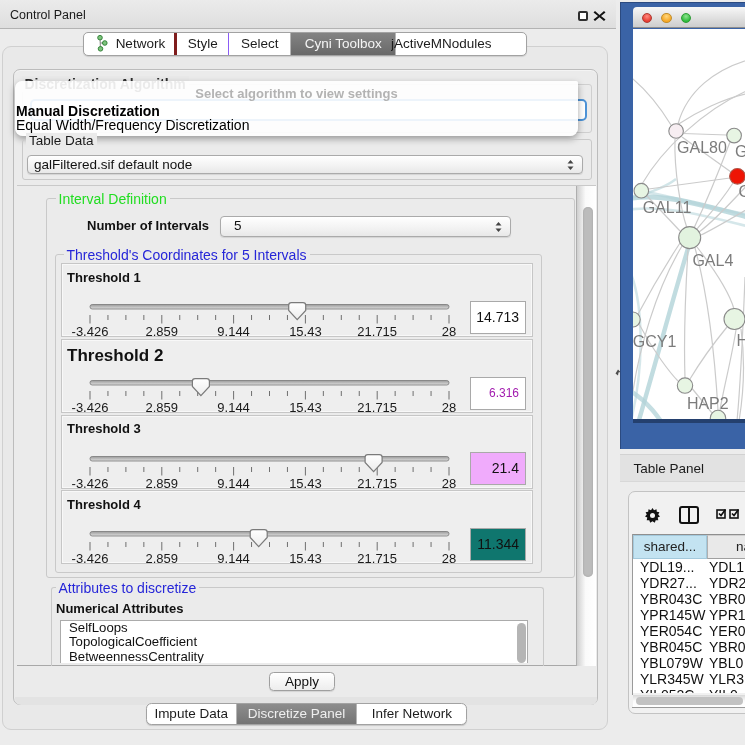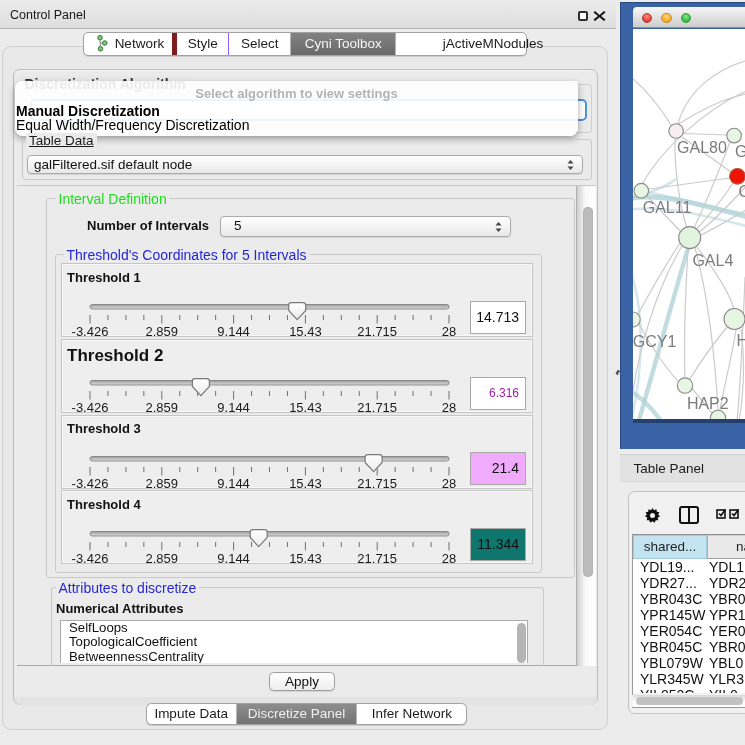--- a/index.html
+++ b/index.html
@@ -11,25 +11,25 @@
 <div class="abs" style="left:1.5px;top:45.5px;width:606px;height:684px;background:#e9e9e9;border:1px solid #d0d0d0;border-radius:9px;"></div>
 
 <div class="abs" style="left:0;top:0;width:616px;height:29px;background:linear-gradient(#ebebeb,#dedede);border-bottom:1px solid #b3b3b3;"></div>
 <div class="abs" style="left:10px;top:7.5px;font-size:12.5px;color:#1a1a1a;">Control Panel</div>
 <div class="abs" style="left:578px;top:11px;width:10px;height:10px;border:2px solid #2e2e2e;border-radius:2px;background:#fff;"></div>
 <svg class="abs" style="left:593px;top:10px;" width="13" height="12" viewBox="0 0 13 12">
  <path d="M2 1 L6.5 5 L11 1 L12.5 2.5 L8 6 L12.5 9.5 L11 11 L6.5 7.2 L2 11 L0.5 9.5 L5 6 L0.5 2.5 Z" fill="#111"></path>
 </svg>
 
 <div class="abs" style="left:82.8px;top:32px;width:444px;height:24px;background:#fff;border:1px solid #a2a2a2;border-radius:5px;box-shadow:0 1px 1px rgba(0,0,0,0.12);"></div>
-<div class="abs" style="left:82.8px;top:33px;width:94.2px;height:22px;color:#1c1c1c;border-radius:5px 0 0 5px;border-right:5px solid #7f1d1d;padding-left:24px;font-size:13.5px;text-align:center;line-height:22px;overflow:hidden;">Network</div>
+<div class="abs" style="left:82.8px;top:33px;width:94.2px;height:22px;color:#1c1c1c;border-radius:5px 0 0 5px;border-right:3px solid #7f1d1d;padding-left:24px;font-size:13.5px;text-align:center;line-height:22px;overflow:hidden;">Network</div>
 <div class="abs" style="left:177.0px;top:33px;width:52.4px;height:22px;color:#1c1c1c;border-right:1px solid #8b5cf6;font-size:13.5px;text-align:center;line-height:22px;overflow:hidden;">Style</div>
 <div class="abs" style="left:229.4px;top:33px;width:61.8px;height:22px;color:#1c1c1c;border-right:1px solid #b5b5b5;font-size:13.5px;text-align:center;line-height:22px;overflow:hidden;">Select</div>
 <div class="abs" style="left:291.2px;top:33px;width:105.2px;height:22px;background:linear-gradient(#838383,#696969);color:#f5f5f5;border-right:1px solid #b5b5b5;font-size:13.5px;text-align:center;line-height:22px;overflow:hidden;">Cyni Toolbox</div>
-<div class="abs" style="left:413px;top:33px;width:130.3px;height:22px;color:#1c1c1c;border-radius:0 5px 5px 0;font-size:13.5px;text-align:right;line-height:22px;overflow:hidden;">jActiveMNodules</div>
+<div class="abs" style="left:391px;top:33px;width:130.3px;height:22px;color:#1c1c1c;border-radius:0 5px 5px 0;font-size:13.5px;text-align:left;line-height:22px;overflow:hidden;">jActiveMNodules</div>
 <svg class="abs" style="left:95px;top:34px;" width="15" height="19" viewBox="0 0 15 19">
 <line x1="5" y1="4" x2="5.5" y2="15" stroke="#8f8f8f" stroke-width="1.1"></line>
 <line x1="5" y1="9" x2="9.5" y2="9" stroke="#8f8f8f" stroke-width="1.1"></line>
 <g fill="#7cc47c" stroke="#35823a" stroke-width="1">
 <circle cx="5" cy="3.7" r="2.3"></circle>
       <circle cx="9.8" cy="9" r="2.3"></circle>
       <circle cx="5.5" cy="14.8" r="2.3"></circle>
 </g>
   </svg>
 <div class="abs" style="left:13px;top:69px;width:585px;height:636px;background:#ebebeb;border:1px solid #bcbcbc;border-radius:7px;box-shadow:inset 0 1px 0 #f4f4f4;"></div>
@@ -37,21 +37,21 @@
 <div class="abs" style="left:22px;top:84px;width:570px;height:49px;border:1px solid #cfcfcf;border-radius:3px;"></div>
 <div class="abs" style="left:21.5px;top:76px;font-size:14px;font-weight:bold;color:#2e2e2e;background:#e9e9e9;padding:0 3px;">Discretization Algorithm</div>
 <div class="abs" style="left:30px;top:99px;width:557px;height:22px;background:#fff;border:2.5px solid #4c92d6;border-radius:5px;"></div>
 
 <div class="abs" style="left:15px;top:80.6px;width:563px;height:55px;background:rgba(255,255,255,0.9);border-radius:7px 2px 8px 8px;box-shadow:0 3px 7px rgba(0,0,0,0.35);"></div>
 <div class="abs" style="left:15px;top:86px;width:563px;font-size:13px;font-weight:bold;color:#b3b3b3;text-align:center;">Select algorithm to view settings</div>
 <div class="abs" style="left:16px;top:102.5px;font-size:14px;font-weight:bold;color:#000;">Manual Discretization</div>
 <div class="abs" style="left:16px;top:117px;font-size:14px;color:#000;">Equal Width/Frequency Discretization</div>
 
 <div class="abs" style="left:22px;top:139px;width:570px;height:41px;border:1px solid #c9c9c9;border-radius:3px;"></div>
-<div class="abs" style="left:26px;top:133px;font-size:13.5px;color:#1a1a1a;background:#eaeaea;padding:0 3px;text-decoration:underline;">Table Data</div>
+<div class="abs" style="left:26px;top:133px;font-size:13.5px;color:#1a1a1a;background:#eaeaea;padding:0 3px;">Table Data</div>
 <div class="abs" style="left:27px;top:154.5px;width:556px;height:19.5px;background:linear-gradient(#ffffff,#f2f2f2 60%,#e8e8e8);border:1px solid #aaa;border-radius:4px;box-shadow:0 1px 1px rgba(0,0,0,0.1);font-size:13.5px;color:#111;line-height:17.5px;padding-left:6px;">galFiltered.sif default node<svg style="position:absolute;right:7px;top:3.75px;" width="9" height="12" viewBox="0 0 9 12">
       <path d="M1.5 4.5 L4.5 1 L7.5 4.5 Z" fill="#444"></path>
       <path d="M1.5 7.5 L4.5 11 L7.5 7.5 Z" fill="#444"></path>
     </svg></div>
 <div class="abs" style="left:17px;top:185px;width:579px;height:481px;background:#ebebeb;border-top:1px solid #c9c9c9;border-bottom:1px solid #a8a8a8;"></div>
 <div class="abs" style="left:46px;top:198px;width:529px;height:380px;border:1px solid #c9c9c9;border-radius:3px;"></div>
 <div class="abs" style="left:55.5px;top:191px;font-size:14px;color:#21dd21;background:#ebebeb;padding:0 3px;">Interval Definition</div>
 <div class="abs" style="left:87px;top:218px;font-size:13px;font-weight:bold;color:#111;">Number of Intervals</div>
 <div class="abs" style="left:220px;top:216px;width:290.5px;height:20.5px;background:linear-gradient(#ffffff,#f2f2f2 60%,#e8e8e8);border:1px solid #aaa;border-radius:4px;box-shadow:0 1px 1px rgba(0,0,0,0.1);font-size:13.5px;color:#111;line-height:18.5px;padding-left:13px;">5<svg style="position:absolute;right:7px;top:4.25px;" width="9" height="12" viewBox="0 0 9 12">
       <path d="M1.5 4.5 L4.5 1 L7.5 4.5 Z" fill="#444"></path>

